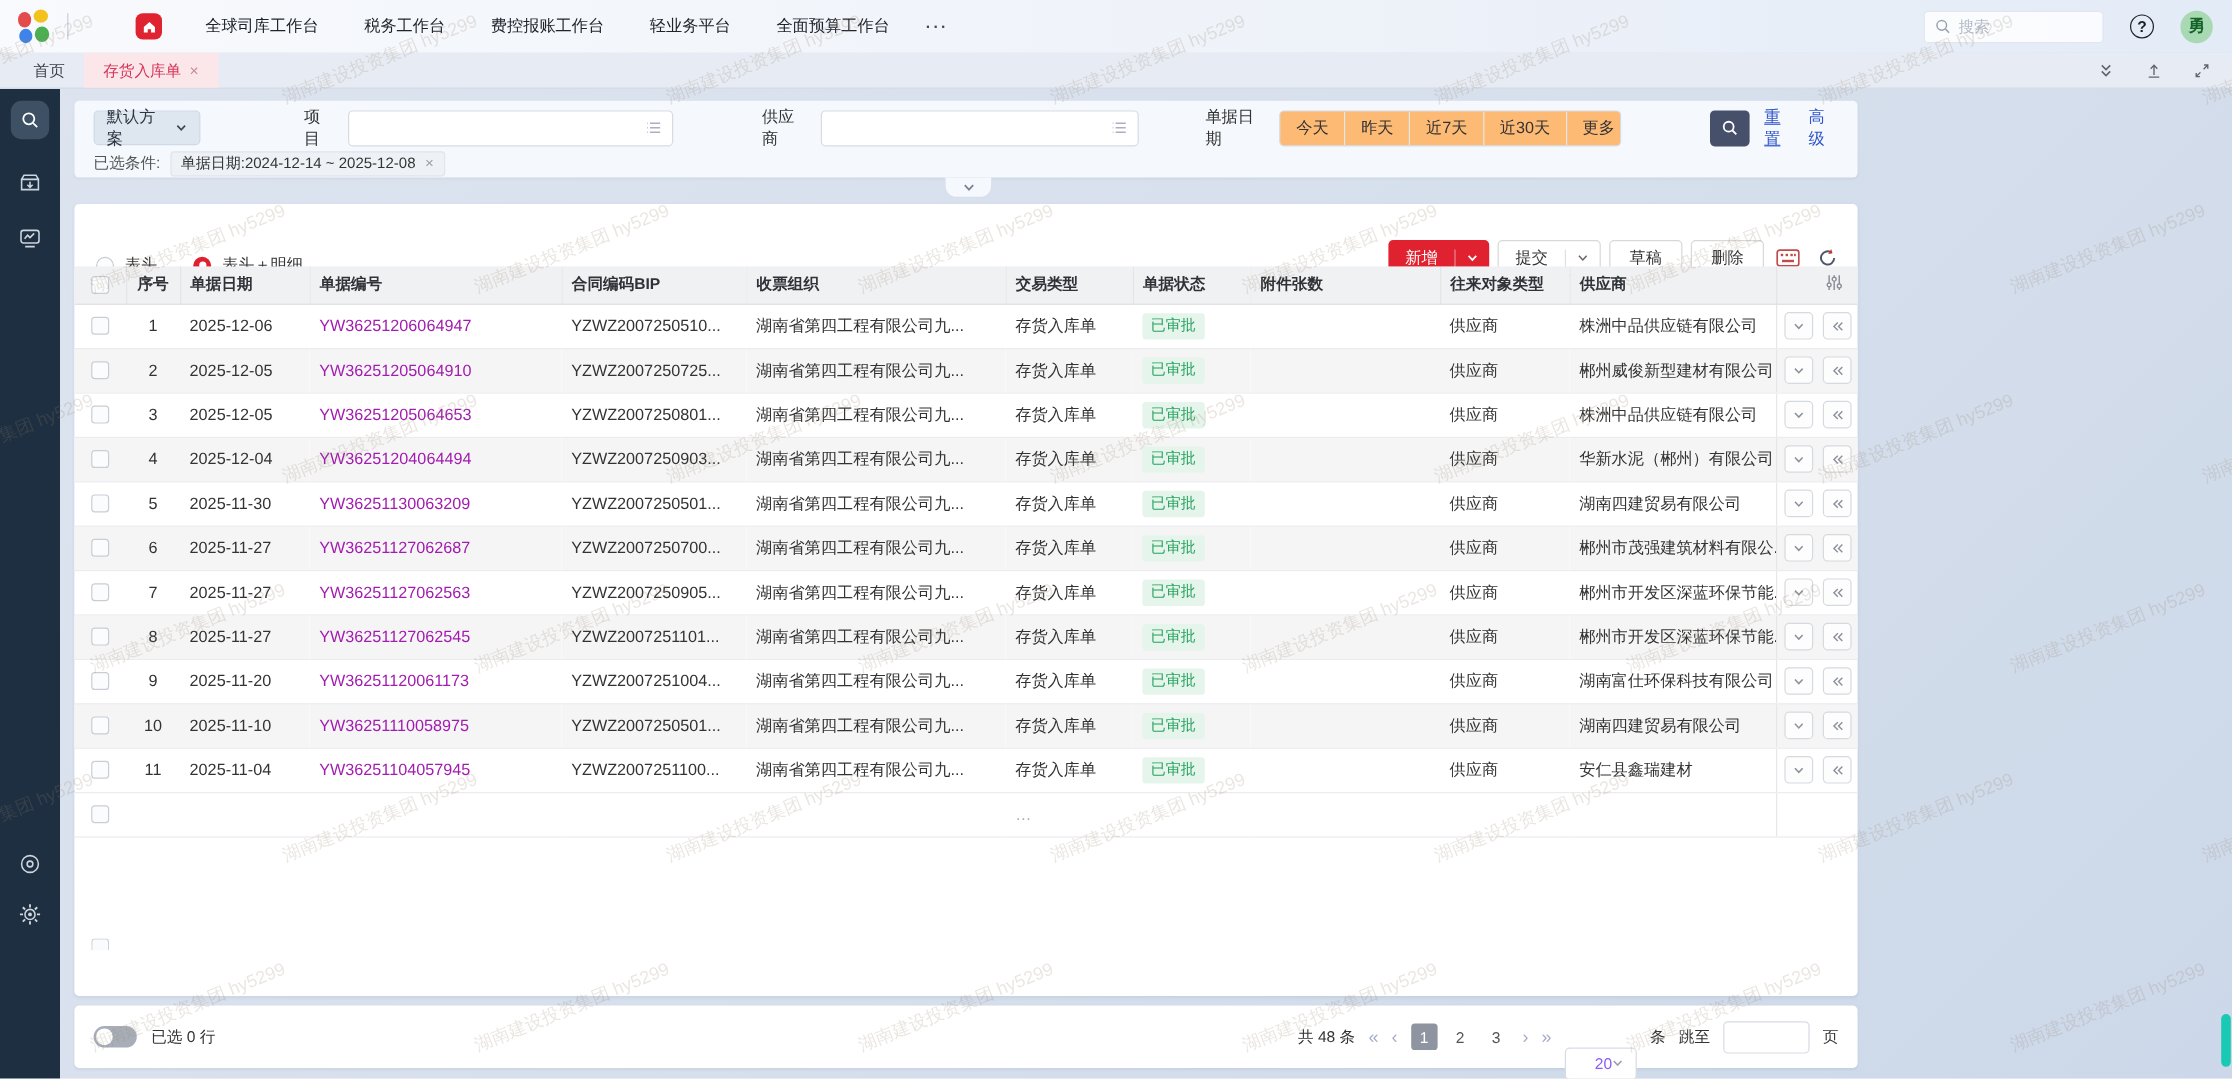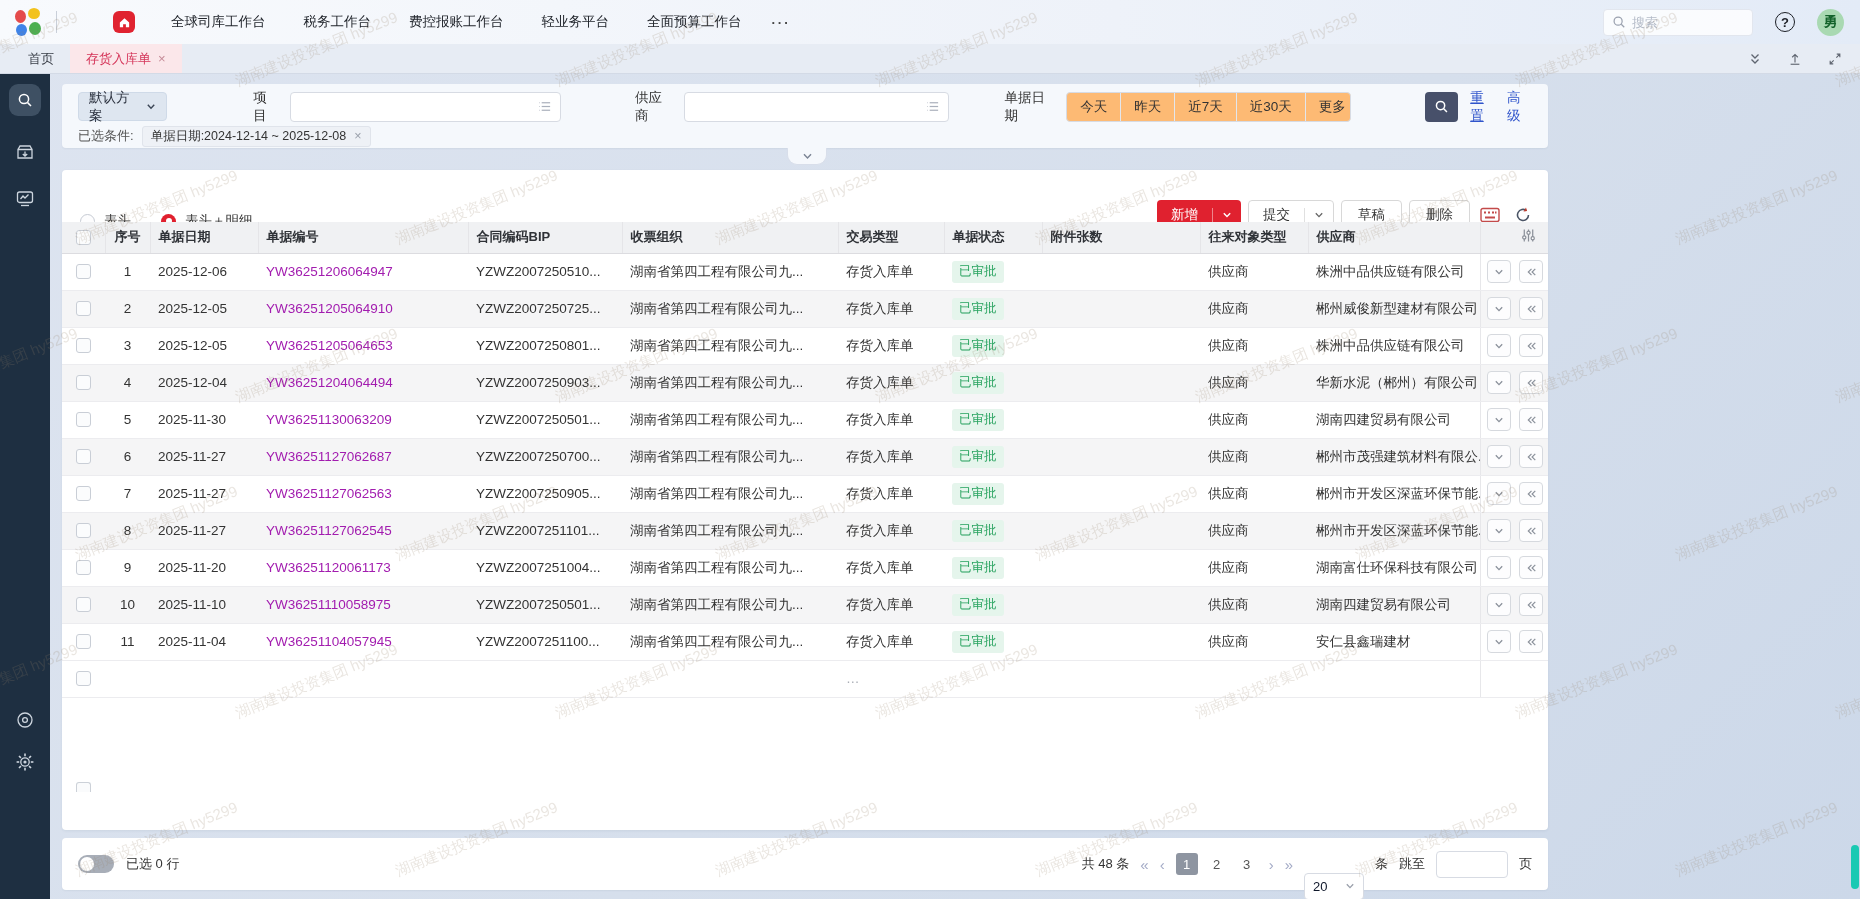--- a/index.html
+++ b/index.html
@@ -130,21 +130,21 @@
                   box-shadow:0 1px 2px rgba(30,50,90,.06); display:flex; align-items:center; padding:0 16px; z-index:3; }
   .toggle { width:36px; height:18px; border-radius:10px; background:#a8aeb8; position:relative; cursor:pointer; }
   .toggle::after { content:""; position:absolute; left:2px; top:2px; width:14px; height:14px; background:#fff; border-radius:50%; }
   .sel-rows { margin-left:12px; color:#333; }
   .pager { margin-left:auto; display:flex; align-items:center; gap:11px; color:#333; }
   .pg-arrow { color:#a3aac6; font-size:15px; cursor:pointer; }
   .page-num { min-width:22px; height:22px; display:flex; align-items:center; justify-content:center; border-radius:3px;
               color:#555; cursor:pointer; }
   .page-num.active { background:#8e95a1; color:#fff; }
   .size-select { display:flex; align-items:center; justify-content:space-between; width:60px; height:27px; border:1px solid #d7dbe3;
-                 border-radius:4px; padding:0 8px; color:#0f172a; cursor:pointer; background:#fff;margin-top:44px; }
+                 border-radius:4px; padding:0 24px; color:#8b5cf6; cursor:pointer; background:#fff;margin-top:44px; }
   .size-select .cv { color:#9aa0ab; display:flex; }
   .jump-input { width:72px; height:27px; border:1px solid #d7dbe3; border-radius:4px; background:#fff; outline:none; padding:0 6px; font-size:13px; }
 
   .teal-thumb { position:absolute; right:1px; top:845px; width:8px; height:44px; background:#19c9b3; border-radius:4px; z-index:6; cursor:pointer; }
 
   
   .watermark-layer { position:absolute; inset:0; overflow:hidden; pointer-events:none; z-index:40; }
   .wm { position:absolute; transform:rotate(-22deg); color:rgba(150,130,104,.20); font-size:15px; white-space:nowrap; }
 </style>
 </head>

